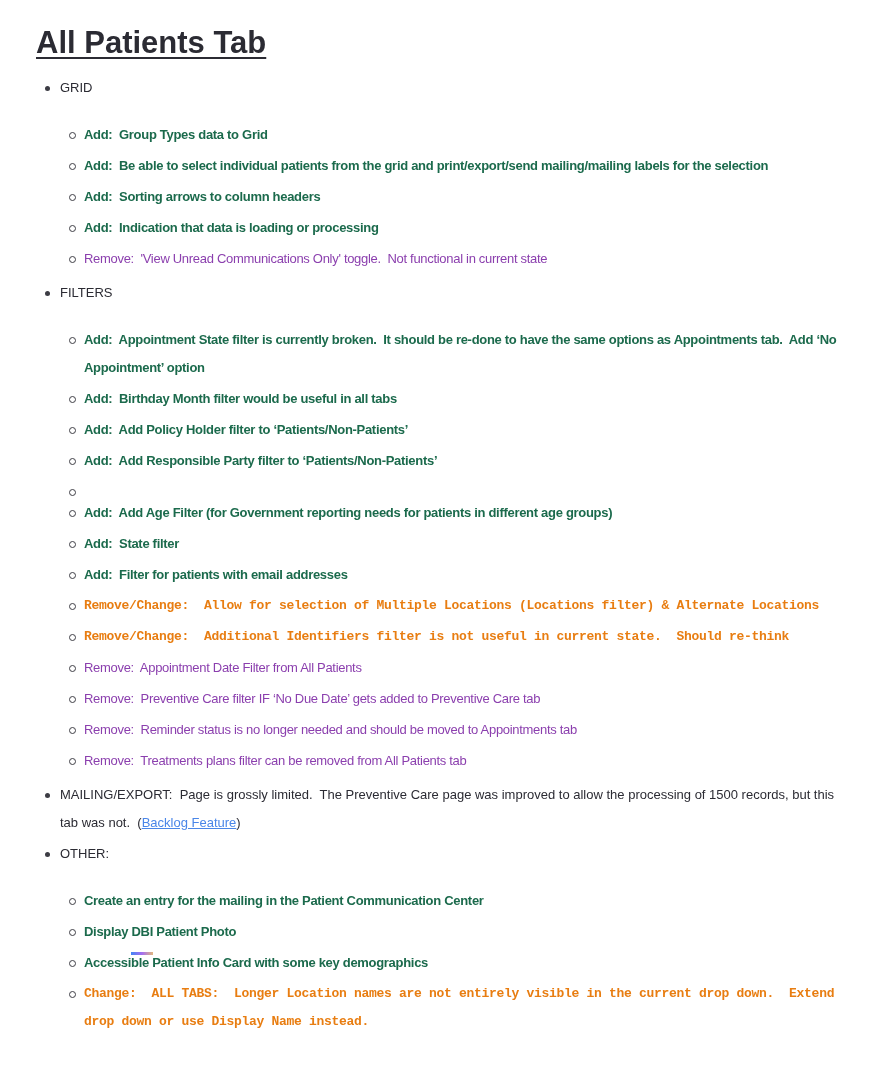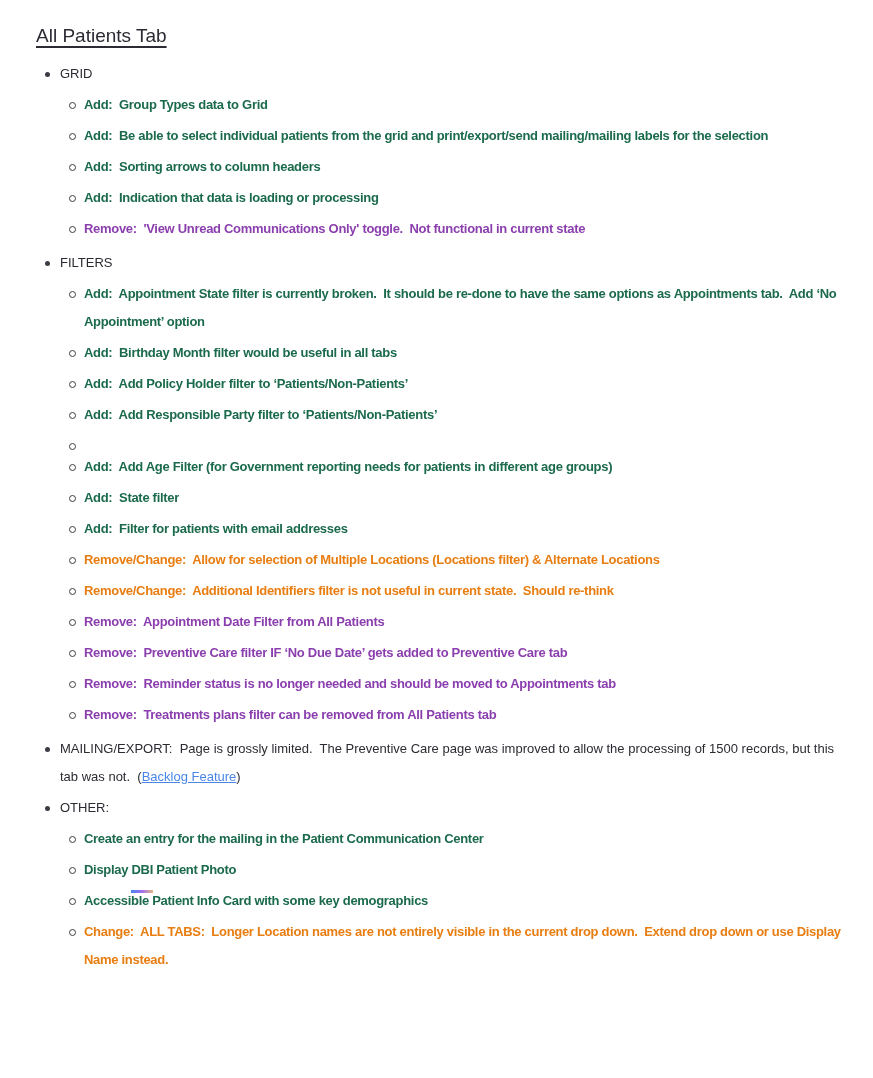--- a/index.html
+++ b/index.html
@@ -7,22 +7,22 @@
   body {
     width: 873px;
     height: 1078px;
     overflow: hidden;
     font-family: "Liberation Sans", "DejaVu Sans", sans-serif;
     color: var(--c-text, #2b2b33);
   }
   .doc { padding: 25px 26px 0 36px; }
 
   .title {
-    font-size: 19px;
-    font-weight: 400;
+    font-size: 31px;
+    font-weight: 700;
     color: var(--c-text, #2b2b33);
     text-decoration: underline;
     text-decoration-thickness: 2px;
     text-underline-offset: 4px;
     margin-bottom: 13px;
   }
 
   ul { list-style: none; }
   .li1, .li2 { display: flex; margin-bottom: 3px; }
   .content { flex: 1 1 auto; min-width: 0; }
@@ -46,24 +46,24 @@
     margin: 11px 0 0 9px;
   }
 
   .txt {
     font-size: 13px;
     line-height: 28px;
     white-space: pre-wrap;
   }
   .plain { font-weight: 400; color: var(--c-text, #2b2b33); }
   .t-add    { font-weight: 700; color: var(--c-add, #1b6a4c);    letter-spacing: -0.3px; }
-  .t-remove { font-weight: 700; color: var(--c-remove, #8b3fae); letter-spacing: -0.3px; }
-  .t-change { font-weight: 700; color: var(--c-change, #e87d11); letter-spacing: -0.3px; }
-
-  .sub-list { margin-top: 3px; }
+  .t-remove { font-weight: 400; color: var(--c-remove, #8b3fae); letter-spacing: -0.3px; }
+  .t-change { font-weight: 700; color: var(--c-change, #e87d11); letter-spacing: -0.3px; font-family: Liberation Mono, monospace; }
+
+  .sub-list { margin-top: 19px; }
 
   a.doc-link {
     color: var(--c-link, #4a86e8);
     text-decoration: underline;
     cursor: pointer;
   }
 
   .dbi-chip {
     background-image: linear-gradient(90deg,
       var(--c-chip_start, #4285f4),

